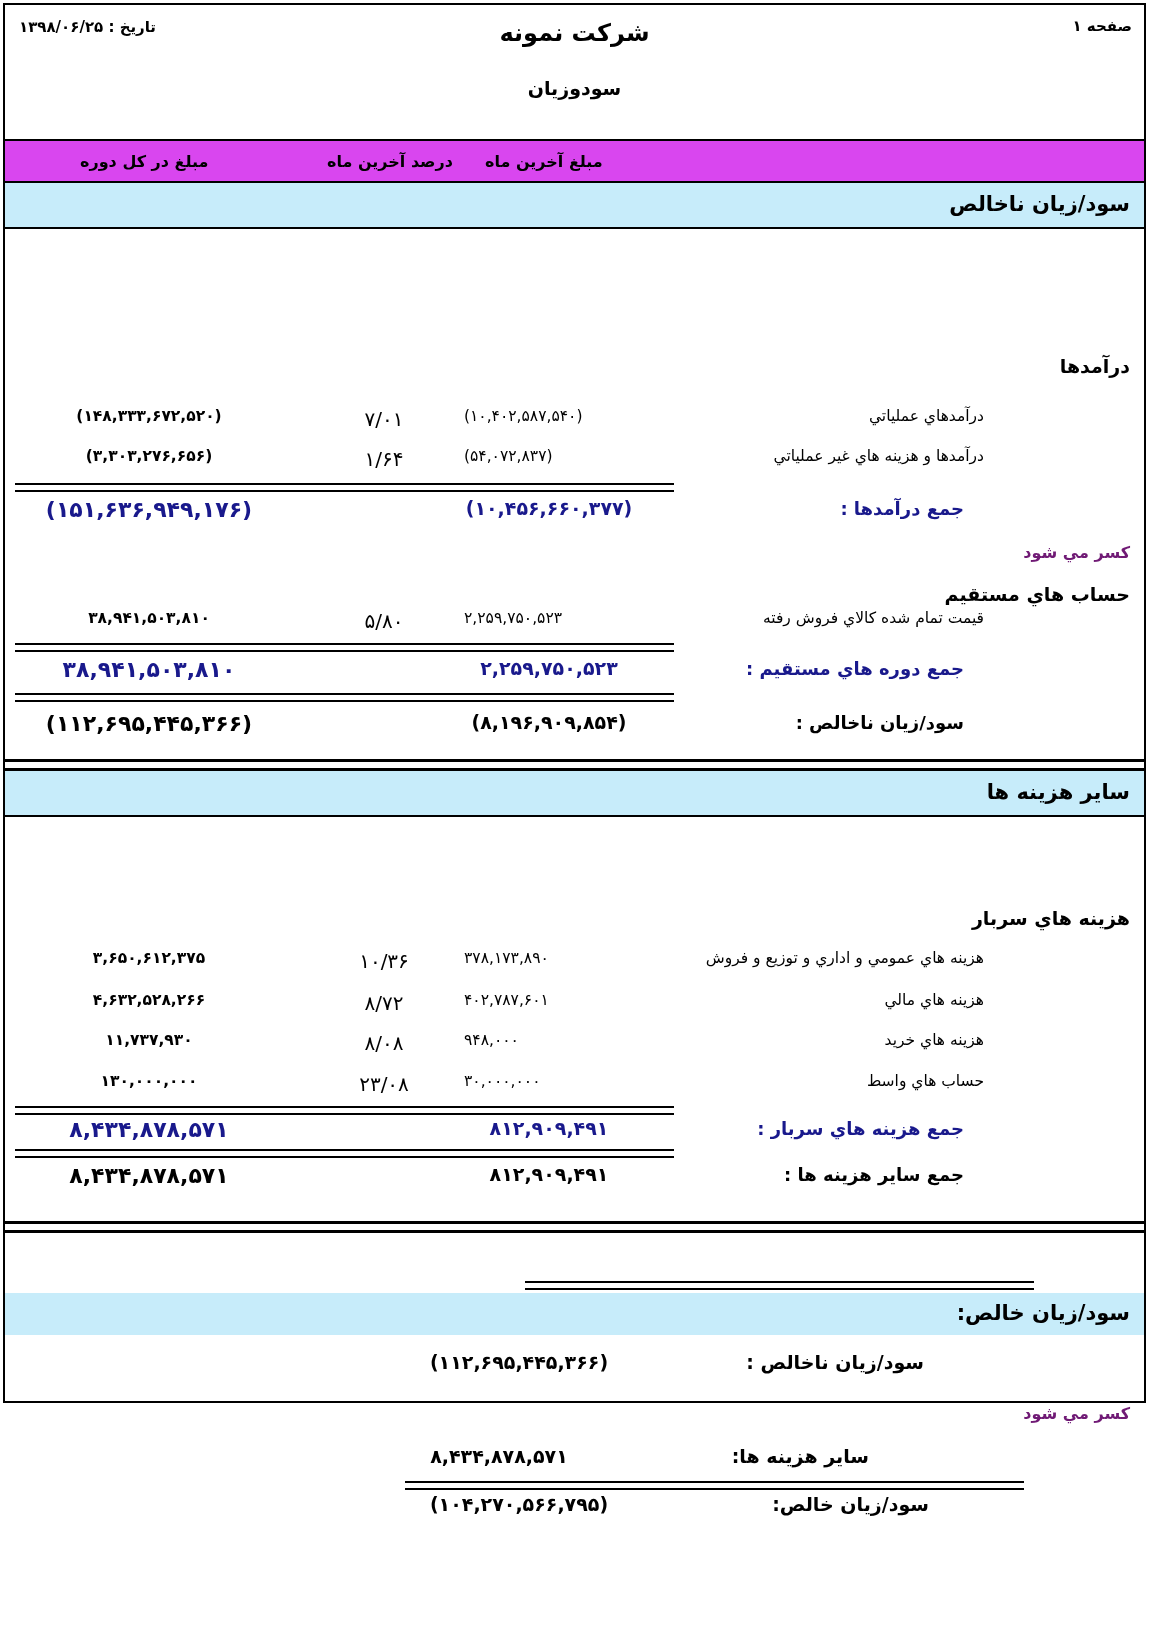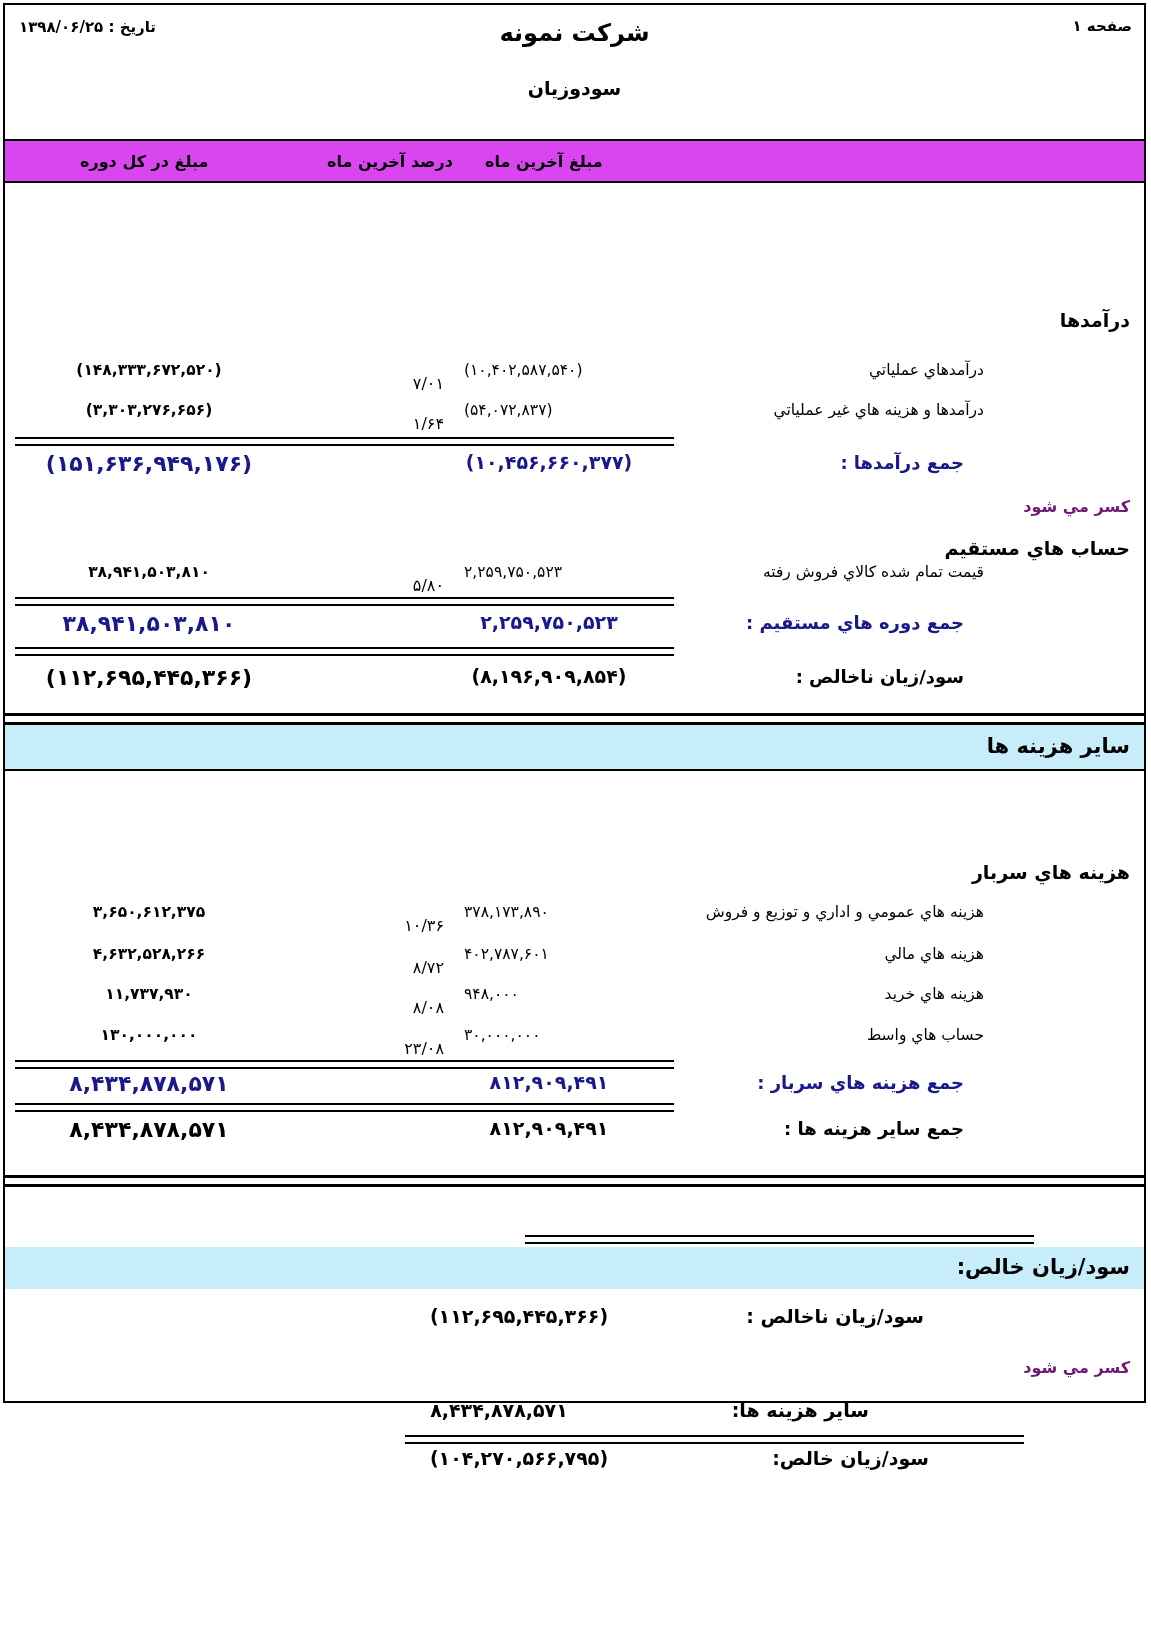--- a/index.html
+++ b/index.html
@@ -144,23 +144,23 @@
     width: 180px;
     text-align: left;
     font-size: 15.5px;
     top: 2px;
     direction: ltr;
   }
   .row .pct {
     position: absolute;
     right: 700px;
     width: 120px;
-    text-align: right;
-    font-size: 16px;
-    top: 15px;
+    text-align: center;
+    font-size: 20px;
+    top: 2px;
     direction: ltr;
   }
   .row .total {
     position: absolute;
     right: 870px;
     width: 250px;
     text-align: center;
     font-size: 15.5px;
     top: 2px;
     direction: ltr;
@@ -266,20 +266,23 @@
       <div class="company-name">شرکت نمونه</div>
       <div class="report-name">سودوزیان</div>
     </div>
 
     <div class="col-head">
       <span class="ch-total">مبلغ در کل دوره</span>
       <span class="ch-percent">درصد آخرین ماه</span>
       <span class="ch-amount">مبلغ آخرین ماه</span>
     </div>
 
+    <div class="section-bar">
+      <span class="sb-text">سود/زیان ناخالص</span>
+    </div>
 
     <div class="block" style="height:442px;margin-top:36px;">
 
       <div class="group-title" style="top:90px;">درآمدها</div>
 
       <div class="row" style="top:140px;">
         <span class="lbl">درآمدهاي عملياتي</span>
         <span class="amount">(۱۰,۴۰۲,۵۸۷,۵۴۰)</span>
         <span class="pct">۷/۰۱</span>
         <span class="total">(۱۴۸,۳۳۳,۶۷۲,۵۲۰)</span>

